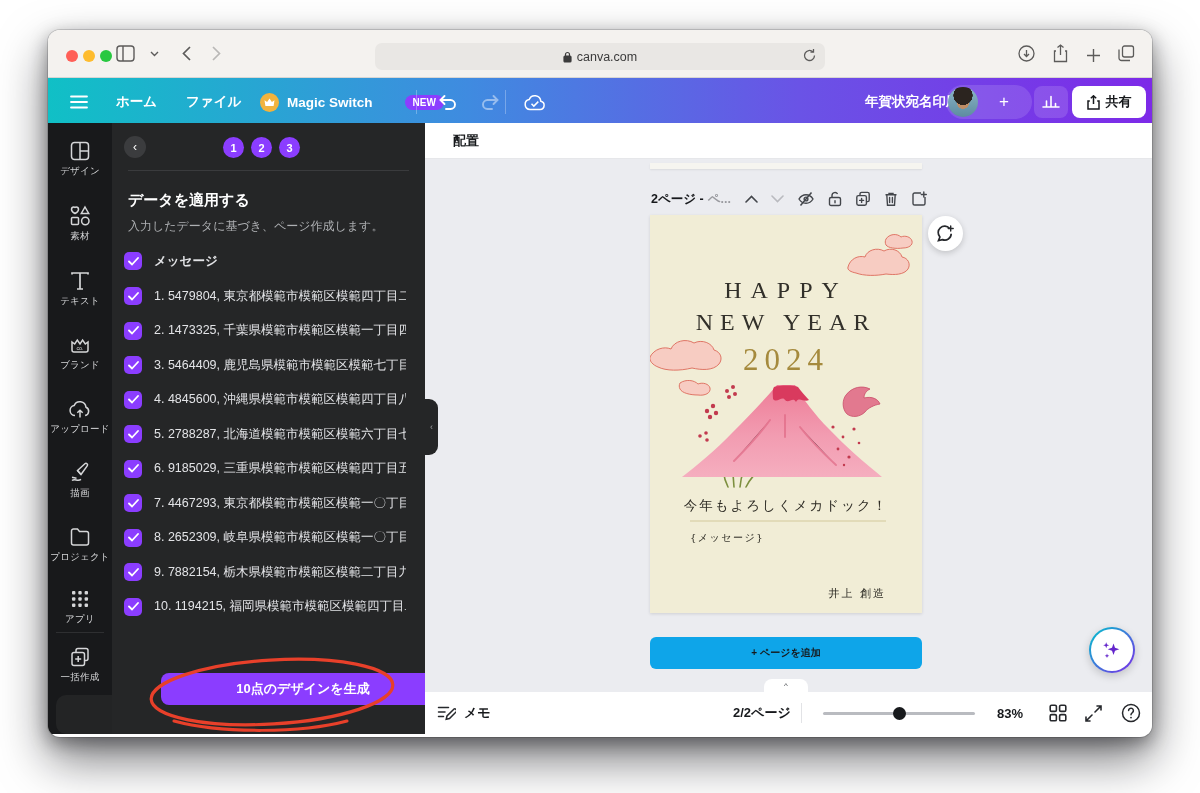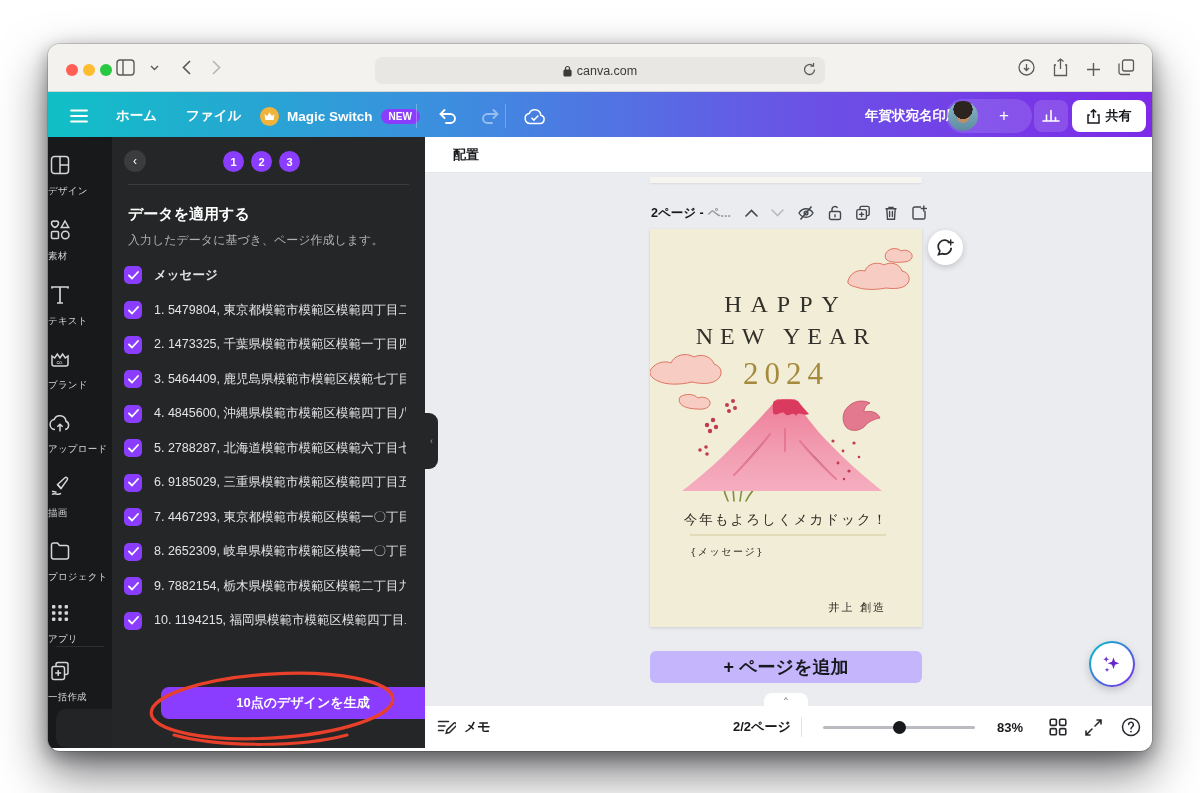--- a/index.html
+++ b/index.html
@@ -1,62 +1,62 @@
 <!DOCTYPE html>
 <html><head>
 <meta charset="utf-8">
 <style>
   * { margin:0; padding:0; box-sizing:border-box; }
   html,body { background:#ffffff; width:1200px; height:793px; overflow:hidden;
     font-family:"Liberation Sans","DejaVu Sans",sans-serif; }
   .stage { position:relative; width:1200px; height:793px; background:#fff; }
 
   
-  .window { position:absolute; left:48px; top:44px; width:1104px; height:707px;
+  .window { position:absolute; left:48px; top:30px; width:1104px; height:707px;
     border-radius:12px; overflow:hidden; background:#fff;
     box-shadow:0 22px 48px rgba(10,10,14,.55), 0 6px 18px rgba(10,10,14,.38), 0 0 0 1px rgba(0,0,0,.15); }
 
   
   .chrome { position:relative; height:48px; background:#f4f2ef; border-bottom:1px solid #d8d6d3; }
   .tl { position:absolute; top:20px; width:12px; height:12px; border-radius:50%; }
   .cicon { position:absolute; color:#5c5b5a; display:flex; align-items:center; justify-content:center; }
   .urlbar { position:absolute; left:327px; top:13px; width:450px; height:27px; background:#e9e7e4;
     border-radius:7px; display:flex; align-items:center; justify-content:center; gap:5px;
     color:#3b3b3b; font-size:12.5px; }
   .urlbar .reload { position:absolute; right:9px; top:5px; color:#5c5b5a; }
 
   
   .topbar { position:relative; height:45px;
     background:linear-gradient(90deg,#10c0c6 0%,#3f8be0 38%,#6a53e6 68%,#7d2ae8 100%);
     color:#fff; }
   .tb-item { position:absolute; top:0; height:48px; display:flex; align-items:center; color:#fff; }
   .tb-label { font-size:13.5px; font-weight:600; cursor:default; }
-  .newbadge { background:#8b3dff; border-radius:9px; padding:2px 8px; font-size:10px; font-weight:700; }
+  .newbadge { background:#8b3dff; border-radius:9px; padding:2px 8px; font-size:10px; font-weight:700;margin-left:24px; }
   .vdiv { position:absolute; top:12px; width:1px; height:24px; background:rgba(255,255,255,.28); }
   .crown { width:19px; height:19px; border-radius:50%; background:#f2b33d; display:flex; align-items:center; justify-content:center; }
   .sharebtn { position:absolute; left:1024px; top:8px; width:74px; height:32px; background:#fff; border-radius:8px;
     display:flex; align-items:center; justify-content:center; gap:6px; color:#17191c; font-size:13px; font-weight:700; cursor:pointer; }
   .statsq { position:absolute; left:986px; top:8px; width:34px; height:32px; border-radius:8px; background:rgba(255,255,255,.14);
     display:flex; align-items:center; justify-content:center; }
   .avatarpill { position:absolute; left:898px; top:7px; width:86px; height:34px; border-radius:17px; background:rgba(255,255,255,.13);
     display:flex; align-items:center; padding:2px; }
   .avatar { width:30px; height:30px; border-radius:50%;
     background:
       radial-gradient(circle at 50% 28%, #2b241f 0 36%, rgba(0,0,0,0) 37%),
       radial-gradient(circle at 50% 52%, #bd8d66 0 28%, rgba(0,0,0,0) 29%),
       linear-gradient(180deg,#8cb7c8 0%,#5d8ba0 100%); }
   .pluslbl { flex:1; text-align:center; font-size:17px; font-weight:400; }
 
   
   .content { position:relative; display:flex; height:611px; background:#18191b; }
 
   
   .sidebar { position:relative; width:64px; background:#18191b; flex:none; }
-  .nav { position:absolute; left:0; width:64px; display:flex; flex-direction:column; align-items:flex-start;
-    gap:8px; color:#d5d6d8; cursor:pointer; }
+  .nav { position:absolute; left:0; width:64px; display:flex; flex-direction:column; align-items:center;
+    gap:2px; color:#d5d6d8; cursor:pointer; }
   .nav .lbl { font-size:9.5px; letter-spacing:.2px; }
   .nav svg { display:block; }
   .sb-sep { position:absolute; left:8px; width:48px; height:1px; background:#2e2f31; }
   .sb-foot { position:absolute; left:8px; top:572px; width:70px; height:39px; background:#232425; border-radius:10px; }
 
   
   .panel { position:relative; width:313px; background:#252627; flex:none; color:#e6e7e9; }
   .backbtn { position:absolute; left:12px; top:13px; width:22px; height:22px; border-radius:50%; background:#3b3c3e;
     color:#fff; display:flex; align-items:center; justify-content:center; font-size:12px; cursor:pointer; }
   .step { position:absolute; top:14px; width:21px; height:21px; border-radius:50%; background:#8b3dff; color:#fff;
@@ -86,22 +86,22 @@
   .pagectl { position:absolute; left:226px; top:29px; width:279px; height:22px; display:flex; align-items:center; }
   .pc-label { font-size:12.5px; font-weight:700; color:#17191c; white-space:nowrap; }
   .pc-trunc { font-size:12.5px; color:#9a9ba0; font-weight:600; }
   .pc-icons { display:flex; align-items:center; gap:13px; margin-left:14px; color:#43464b; }
   .pc-icons .ic { cursor:pointer; display:flex; }
   .dim { color:#b9babf; }
   .card { position:absolute; left:225px; top:56px; width:272px; height:398px; background:#f1edd6;
     box-shadow:0 1px 3px rgba(0,0,0,.12); }
   .commentbtn { position:absolute; left:503px; top:57px; width:35px; height:35px; border-radius:50%; background:#fff;
     box-shadow:0 2px 6px rgba(0,0,0,.18); display:flex; align-items:center; justify-content:center; cursor:pointer; color:#26282c; }
-  .addpage { position:absolute; left:225px; top:478px; width:272px; height:32px; background:#c4b5fd; border:none;
-    border-radius:6px; font-size:18px; font-weight:600; color:#17191c; cursor:pointer; font-family:inherit; }
+  .addpage { position:absolute; left:225px; top:478px; width:272px; height:32px; background:#0ea5e9; border:none;
+    border-radius:6px; font-size:10px; font-weight:600; color:#17191c; cursor:pointer; font-family:inherit; }
   .aibtn { position:absolute; left:664px; top:468px; width:46px; height:46px; border-radius:50%;
     border:2.5px solid transparent;
     background:linear-gradient(#fff,#fff) padding-box, linear-gradient(135deg,#00c4cc,#7d2ae8) border-box;
     box-shadow:0 3px 8px rgba(0,0,0,.18); display:flex; align-items:center; justify-content:center; cursor:pointer; }
   .pulltab { position:absolute; left:339px; bottom:0; width:44px; height:13px; background:#fff;
     border-radius:8px 8px 0 0; display:flex; align-items:center; justify-content:center; color:#43464b;
     font-size:8px; cursor:pointer; }
 
   
   .statusbar { position:relative; height:42px; background:#fff; flex:none; }

